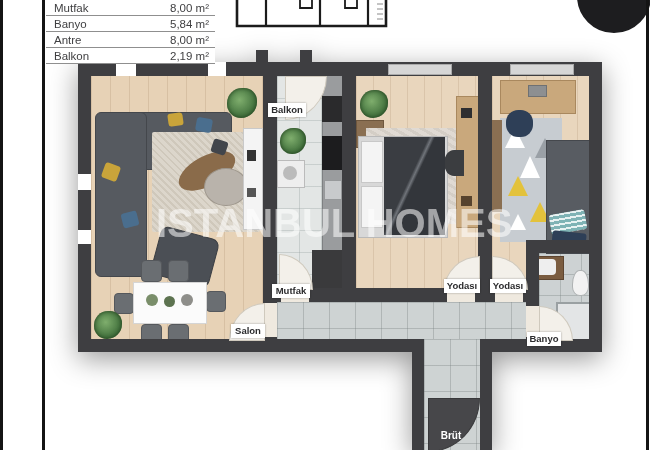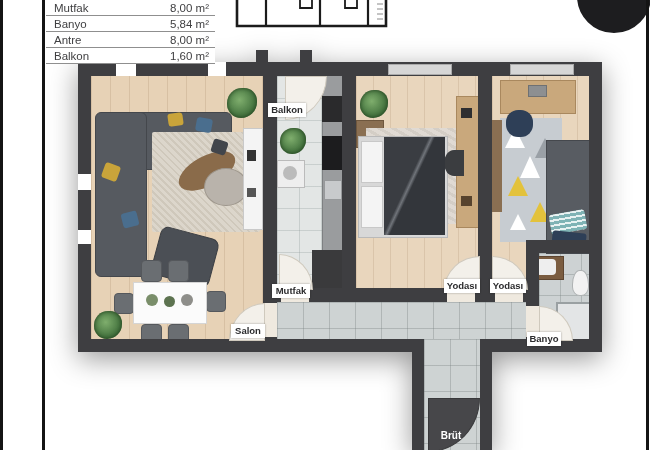--- a/index.html
+++ b/index.html
@@ -65,21 +65,21 @@
     <div class="trow">
       <span>Banyo</span>
       <span>5,84 m²</span>
     </div>
     <div class="trow">
       <span>Antre</span>
       <span>8,00 m²</span>
     </div>
     <div class="trow">
       <span>Balkon</span>
-      <span>1,60 m²</span>
+      <span>2,19 m²</span>
     </div>
   </div>
 
   <svg class="a" style="left:230px;top:0;z-index:20;" width="164" height="28" viewBox="0 0 164 28">
     <path d="M7 0 V26 H156 V0" fill="none" stroke="#1b1b1b" stroke-width="2.6"></path>
     <line x1="36" y1="0" x2="36" y2="26" stroke="#1b1b1b" stroke-width="2.2"></line>
     <line x1="90" y1="0" x2="90" y2="26" stroke="#1b1b1b" stroke-width="2.2"></line>
     <line x1="138" y1="0" x2="138" y2="26" stroke="#1b1b1b" stroke-width="2.2"></line>
     <path d="M70 0 V8 H82 V0" fill="none" stroke="#1b1b1b" stroke-width="1.8"></path>
     <path d="M115 0 V8 H127 V0" fill="none" stroke="#1b1b1b" stroke-width="1.8"></path>
@@ -213,14 +213,15 @@
 
     <div class="label" style="left:268px;top:103px;width:38px;">Balkon</div>
     <div class="label" style="left:272px;top:284px;width:38px;">Mutfak</div>
     <div class="label" style="left:231px;top:324px;width:34px;">Salon</div>
     <div class="label" style="left:444px;top:279px;width:36px;">Yodası</div>
     <div class="label" style="left:490px;top:279px;width:36px;">Yodası</div>
     <div class="label" style="left:527px;top:332px;width:34px;">Banyo</div>
     <div class="girislbl" style="left:430px;top:430px;width:42px;">Brüt</div>
   </div>
 
+  <div class="watermark">ISTANBUL HOMES</div>
 
 </div>
 
 </body></html>

